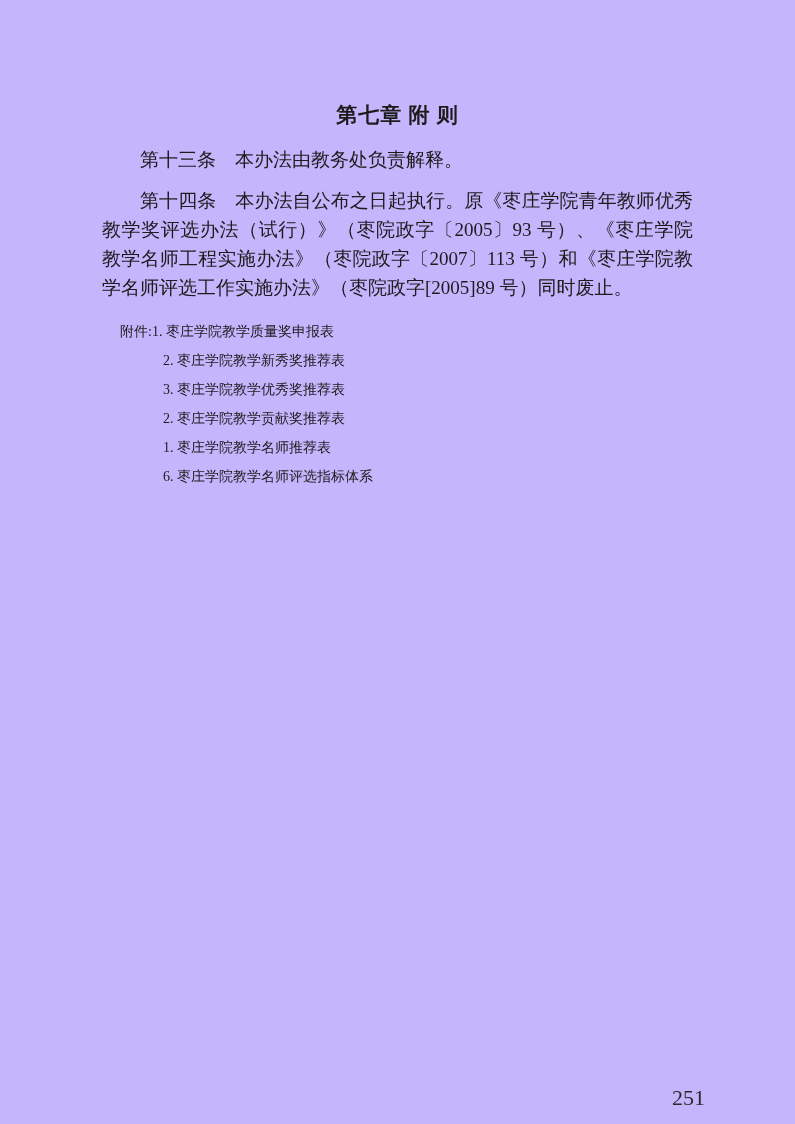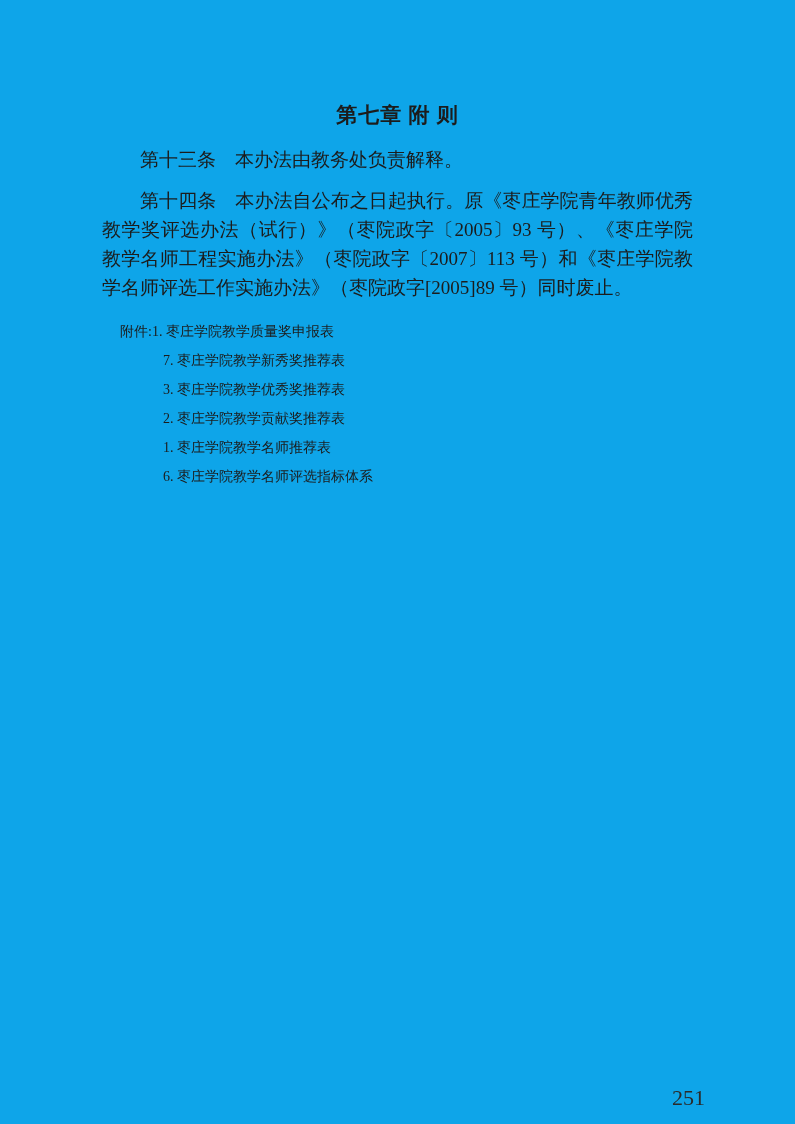--- a/index.html
+++ b/index.html
@@ -4,21 +4,21 @@
 <style>
   html, body {
     margin: 0;
     padding: 0;
     background: #ffffff;
   }
   .page {
     position: relative;
     width: 795px;
     height: 1124px;
-    background: #0ea5e9;
+    background: #c4b5fd;
     box-sizing: border-box;
     padding: 103px 90px 0 90px;
     font-family: "Liberation Serif", "DejaVu Serif", serif;
     color: #1c1c1c;
     overflow: hidden;
   }
   .doc-title {
     margin: 0 0 18px 0;
     text-align: center;
     font-size: 21px;
@@ -69,21 +69,21 @@
 <div class="page">
 
   <h1 class="doc-title">第七章 附 则</h1>
 
   <p class="para">第十三条　本办法由教务处负责解释。</p>
 
   <p class="para">第十四条　本办法自公布之日起执行。原《枣庄学院青年教师优秀教学奖评选办法（试行）》（枣院政字〔2005〕93 号）、《枣庄学院教学名师工程实施办法》（枣院政字〔2007〕113 号）和《枣庄学院教学名师评选工作实施办法》（枣院政字[2005]89 号）同时废止。</p>
 
   <div class="attachments">
     <div class="attach-first"><span>附件:</span><span>1. 枣庄学院教学质量奖申报表</span></div>
-    <div class="attach-row">7. 枣庄学院教学新秀奖推荐表</div>
+    <div class="attach-row">2. 枣庄学院教学新秀奖推荐表</div>
     <div class="attach-row">3. 枣庄学院教学优秀奖推荐表</div>
     <div class="attach-row">2. 枣庄学院教学贡献奖推荐表</div>
     <div class="attach-row">1. 枣庄学院教学名师推荐表</div>
     <div class="attach-row">6. 枣庄学院教学名师评选指标体系</div>
   </div>
 
 
   <div class="page-number">251</div>
 
 </div>

